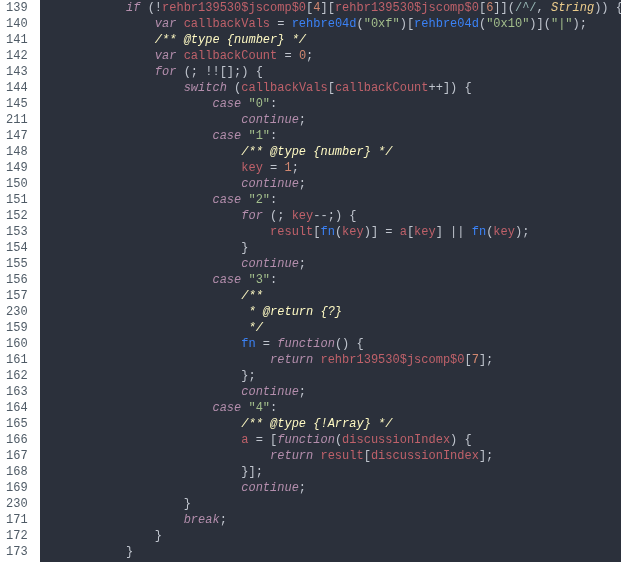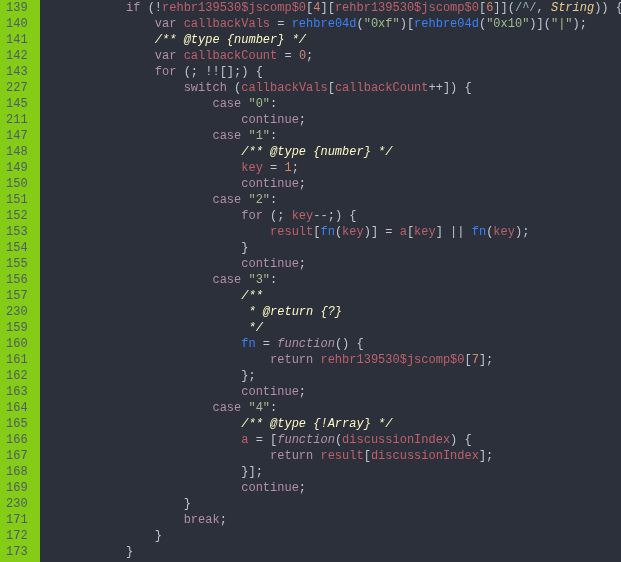--- a/index.html
+++ b/index.html
@@ -12,60 +12,60 @@
     padding: 0;
     overflow: hidden;
     width: 621px;
     height: 562px;
   }
   .editor {
     display: flex;
     height: 100%;
   }
   .gutter {
-    background: #84cc16;
+    background: #ffffff;
     color: #4f5b66;
     text-align: right;
     padding: 0 12px 0 6px;
     user-select: none;
     flex-shrink: 0;
   }
   .gutter .ln {
     height: 16px;
   }
   .code {
     flex: 1;
     white-space: pre;
     padding-right: 4px;
   }
   .code .line {
     height: 16px;
   }
   
-  .kw   { color: #b48ead; } 
+  .kw   { color: #b48ead; font-style: italic; } 
   .var  { color: #bf616a; margin-top: 30px; } 
   .num  { color: #d08770; } 
   .str  { color: #a3be8c; } 
   .com  { color: #fef9c3; font-style: italic; } 
   .typ  { color: #ebcb8b; text-align: center; } 
   .fn   { color: #3b82f6; }
   .regex{ color: #96b5b4; }
   .ital { font-style: italic; }
 </style>
 </head>
 <body>
 
 <div class="editor">
   <div class="gutter" id="gutter">
       <div class="ln">139</div>
       <div class="ln">140</div>
       <div class="ln">141</div>
       <div class="ln">142</div>
       <div class="ln">143</div>
-      <div class="ln">227</div>
+      <div class="ln">144</div>
       <div class="ln">145</div>
       <div class="ln">211</div>
       <div class="ln">147</div>
       <div class="ln">148</div>
       <div class="ln">149</div>
       <div class="ln">150</div>
       <div class="ln">151</div>
       <div class="ln">152</div>
       <div class="ln">153</div>
       <div class="ln">154</div>

